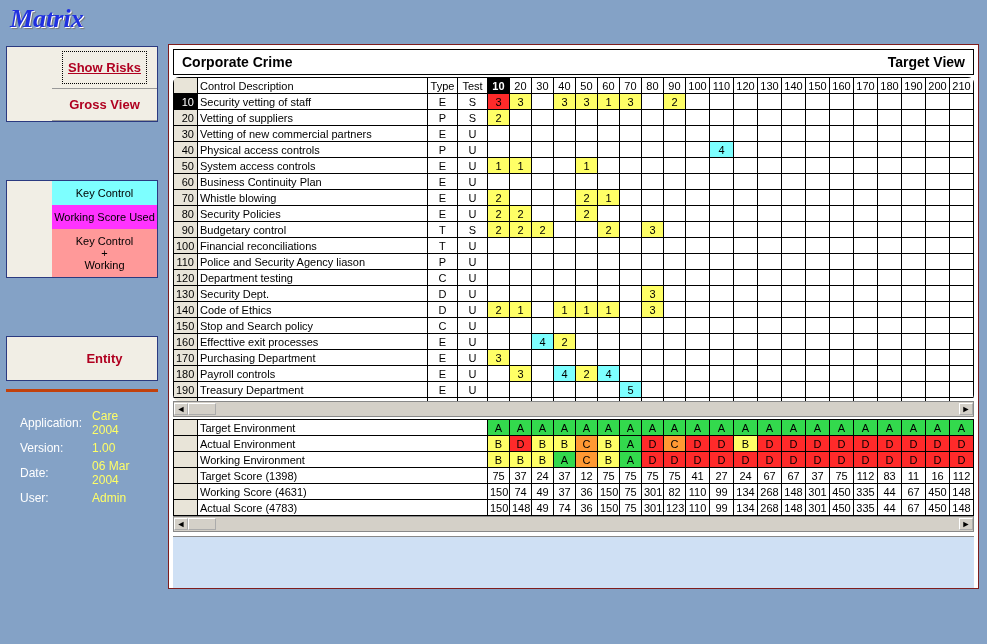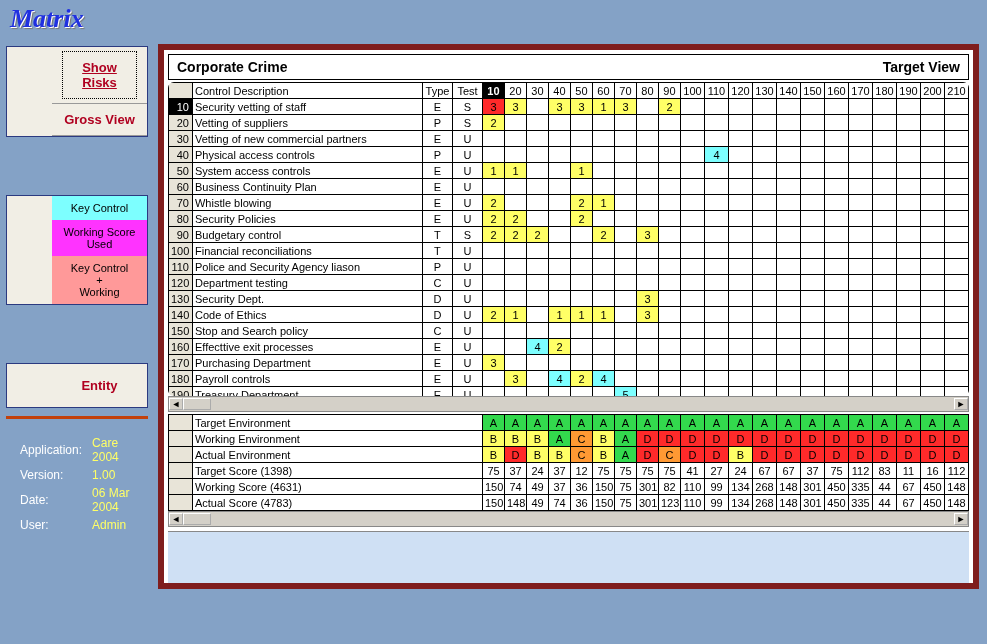--- a/index.html
+++ b/index.html
@@ -46,21 +46,21 @@
   .leg-salmon  { background:#ff9999; }
   .entity-btn { color:#b00020; font-weight:bold; font-size:13px; text-align:center; padding:14px 0; cursor:pointer;}
   .info-panel { padding:14px 8px; color:#fff; font-size:12px; border-top:3px solid #c2410c;}
   .info-panel table td { padding:1px 4px; font-size:12px;}
   .info-panel .lbl { color:#fff; }
   .info-panel .val { color:#ffff66; }
 
   .main { flex:1; padding:4px 8px 4px 4px; }
   .sheet {
     background:#fff;
-    border:6px solid #7f1d1d;
+    border:1px solid #7f1d1d;
     height:545px;
     display:flex;
     flex-direction:column;
   }
   .sheet-header {
     display:flex;
     justify-content:space-between;
     align-items:center;
     padding:4px 8px;
     border:1px solid #000;
@@ -840,58 +840,58 @@
                 <td class="c-green">A</td>
                 <td class="c-green">A</td>
                 <td class="c-green">A</td>
                 <td class="c-green">A</td>
                 <td class="c-green">A</td>
                 <td class="c-green">A</td>
                 <td class="c-green">A</td>
               </tr>
               <tr>
                 <td class="rownum"></td>
+                <td class="desc" colspan="3">Actual Environment</td>
+                <td class="c-yellow">B</td>
+                <td class="c-red">D</td>
+                <td class="c-yellow">B</td>
+                <td class="c-yellow">B</td>
+                <td class="c-orange">C</td>
+                <td class="c-yellow">B</td>
+                <td class="c-green">A</td>
+                <td class="c-red">D</td>
+                <td class="c-orange">C</td>
+                <td class="c-red">D</td>
+                <td class="c-red">D</td>
+                <td class="c-yellow">B</td>
+                <td class="c-red">D</td>
+                <td class="c-red">D</td>
+                <td class="c-red">D</td>
+                <td class="c-red">D</td>
+                <td class="c-red">D</td>
+                <td class="c-red">D</td>
+                <td class="c-red">D</td>
+                <td class="c-red">D</td>
+                <td class="c-red">D</td>
+              </tr>
+              <tr>
+                <td class="rownum"></td>
                 <td class="desc" colspan="3">Working Environment</td>
                 <td class="c-yellow">B</td>
                 <td class="c-yellow">B</td>
                 <td class="c-yellow">B</td>
                 <td class="c-green">A</td>
                 <td class="c-orange">C</td>
                 <td class="c-yellow">B</td>
                 <td class="c-green">A</td>
                 <td class="c-red">D</td>
                 <td class="c-red">D</td>
                 <td class="c-red">D</td>
                 <td class="c-red">D</td>
                 <td class="c-red">D</td>
-                <td class="c-red">D</td>
-                <td class="c-red">D</td>
-                <td class="c-red">D</td>
-                <td class="c-red">D</td>
-                <td class="c-red">D</td>
-                <td class="c-red">D</td>
-                <td class="c-red">D</td>
-                <td class="c-red">D</td>
-                <td class="c-red">D</td>
-              </tr>
-              <tr>
-                <td class="rownum"></td>
-                <td class="desc" colspan="3">Actual Environment</td>
-                <td class="c-yellow">B</td>
-                <td class="c-red">D</td>
-                <td class="c-yellow">B</td>
-                <td class="c-yellow">B</td>
-                <td class="c-orange">C</td>
-                <td class="c-yellow">B</td>
-                <td class="c-green">A</td>
-                <td class="c-red">D</td>
-                <td class="c-orange">C</td>
-                <td class="c-red">D</td>
-                <td class="c-red">D</td>
-                <td class="c-yellow">B</td>
                 <td class="c-red">D</td>
                 <td class="c-red">D</td>
                 <td class="c-red">D</td>
                 <td class="c-red">D</td>
                 <td class="c-red">D</td>
                 <td class="c-red">D</td>
                 <td class="c-red">D</td>
                 <td class="c-red">D</td>
                 <td class="c-red">D</td>
               </tr>

